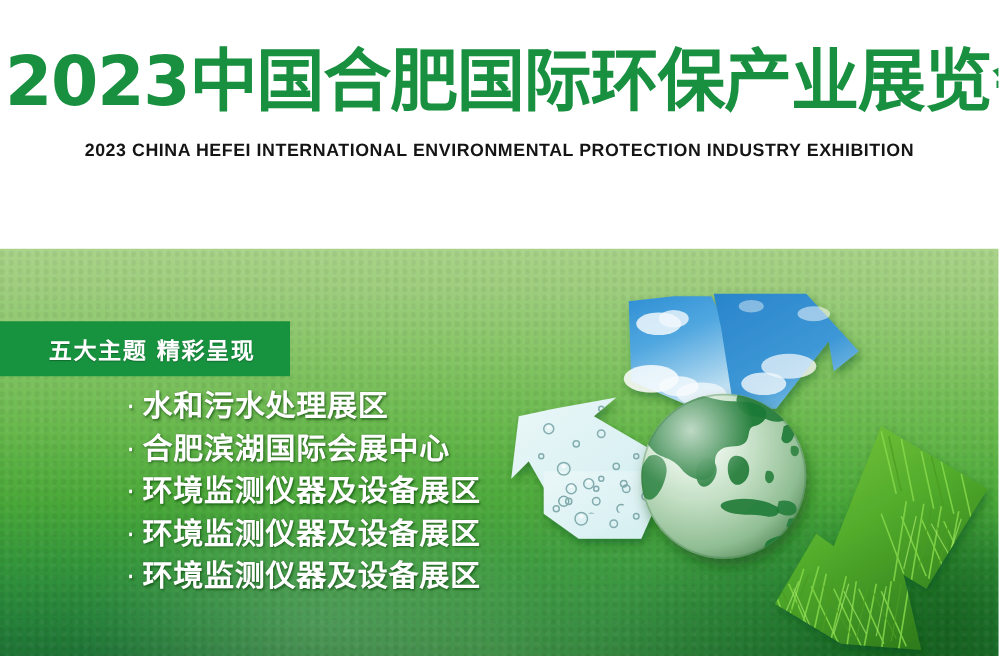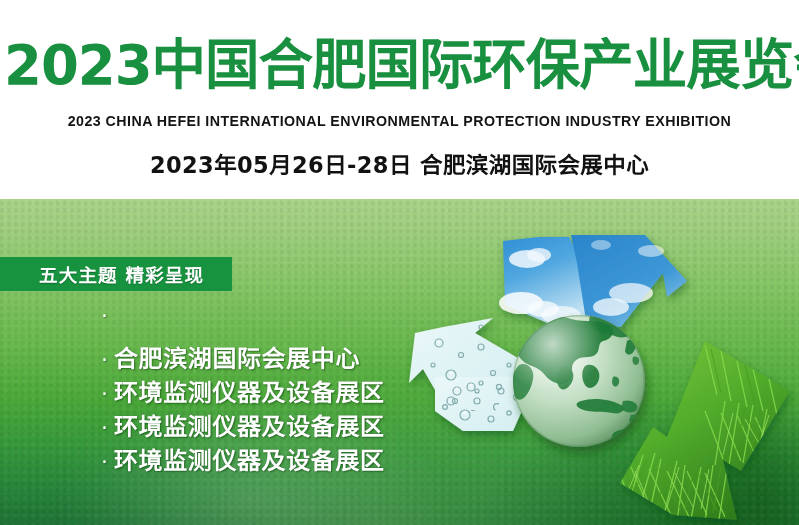--- a/index.html
+++ b/index.html
@@ -83,21 +83,21 @@
     position:absolute;inset:0;pointer-events:none;
     background:
       radial-gradient(ellipse 110px 160px at 760px 300px, rgba(18,86,22,0.55), rgba(18,86,22,0) 72%),
       radial-gradient(ellipse 90px 120px at 640px 470px, rgba(14,70,18,0.45), rgba(14,70,18,0) 70%),
       radial-gradient(ellipse 160px 90px at 120px 520px, rgba(16,80,20,0.35), rgba(16,80,20,0) 72%);
   }
 
   
   .badge{
     position:absolute;left:0;top:257px;
-    width:232px;height:34px;
+    width:232px;height:44px;
     background:#17933f;
     display:flex;align-items:center;
   }
   .badge-text{
     margin-left:39px;
     font-family:"DejaVu Sans","Liberation Sans",sans-serif;
     font-weight:700;
     font-size:18.5px;
     letter-spacing:1.2px;
     color:#ffffff;
@@ -141,21 +141,20 @@
   .recycle svg{display:block;width:100%;height:100%;}
 </style>
 </head>
 <body>
 
 <div class="poster">
 
   <div class="header">
     <div class="title-cn">2023中国合肥国际环保产业展览会</div>
     <div class="title-en">2023 CHINA HEFEI INTERNATIONAL ENVIRONMENTAL PROTECTION INDUSTRY EXHIBITION</div>
-    <div class="title-date">2023年05月26日-28日  合肥滨湖国际会展中心</div>
   </div>
 
   <div class="banner">
     <div class="banner-blur-blobs"></div>
     <div class="banner-texture"></div>
   </div>
 
   <div class="recycle">
     <svg viewBox="0 0 394 310" xmlns="http://www.w3.org/2000/svg" aria-hidden="true">
       <defs>
@@ -388,20 +387,21 @@
     </svg>
   </div>
 
   <div class="badge">
     <span class="badge-text">五大主题  精彩呈现</span>
   </div>
 
   <ul class="topic-list">
     <li class="topic-item">
       <span class="topic-bullet">·</span>
+      <span class="topic-label">水和污水处理展区</span>
     </li>
     <li class="topic-item">
       <span class="topic-bullet">·</span>
       <span class="topic-label">合肥滨湖国际会展中心</span>
     </li>
     <li class="topic-item">
       <span class="topic-bullet">·</span>
       <span class="topic-label">环境监测仪器及设备展区</span>
     </li>
     <li class="topic-item">

